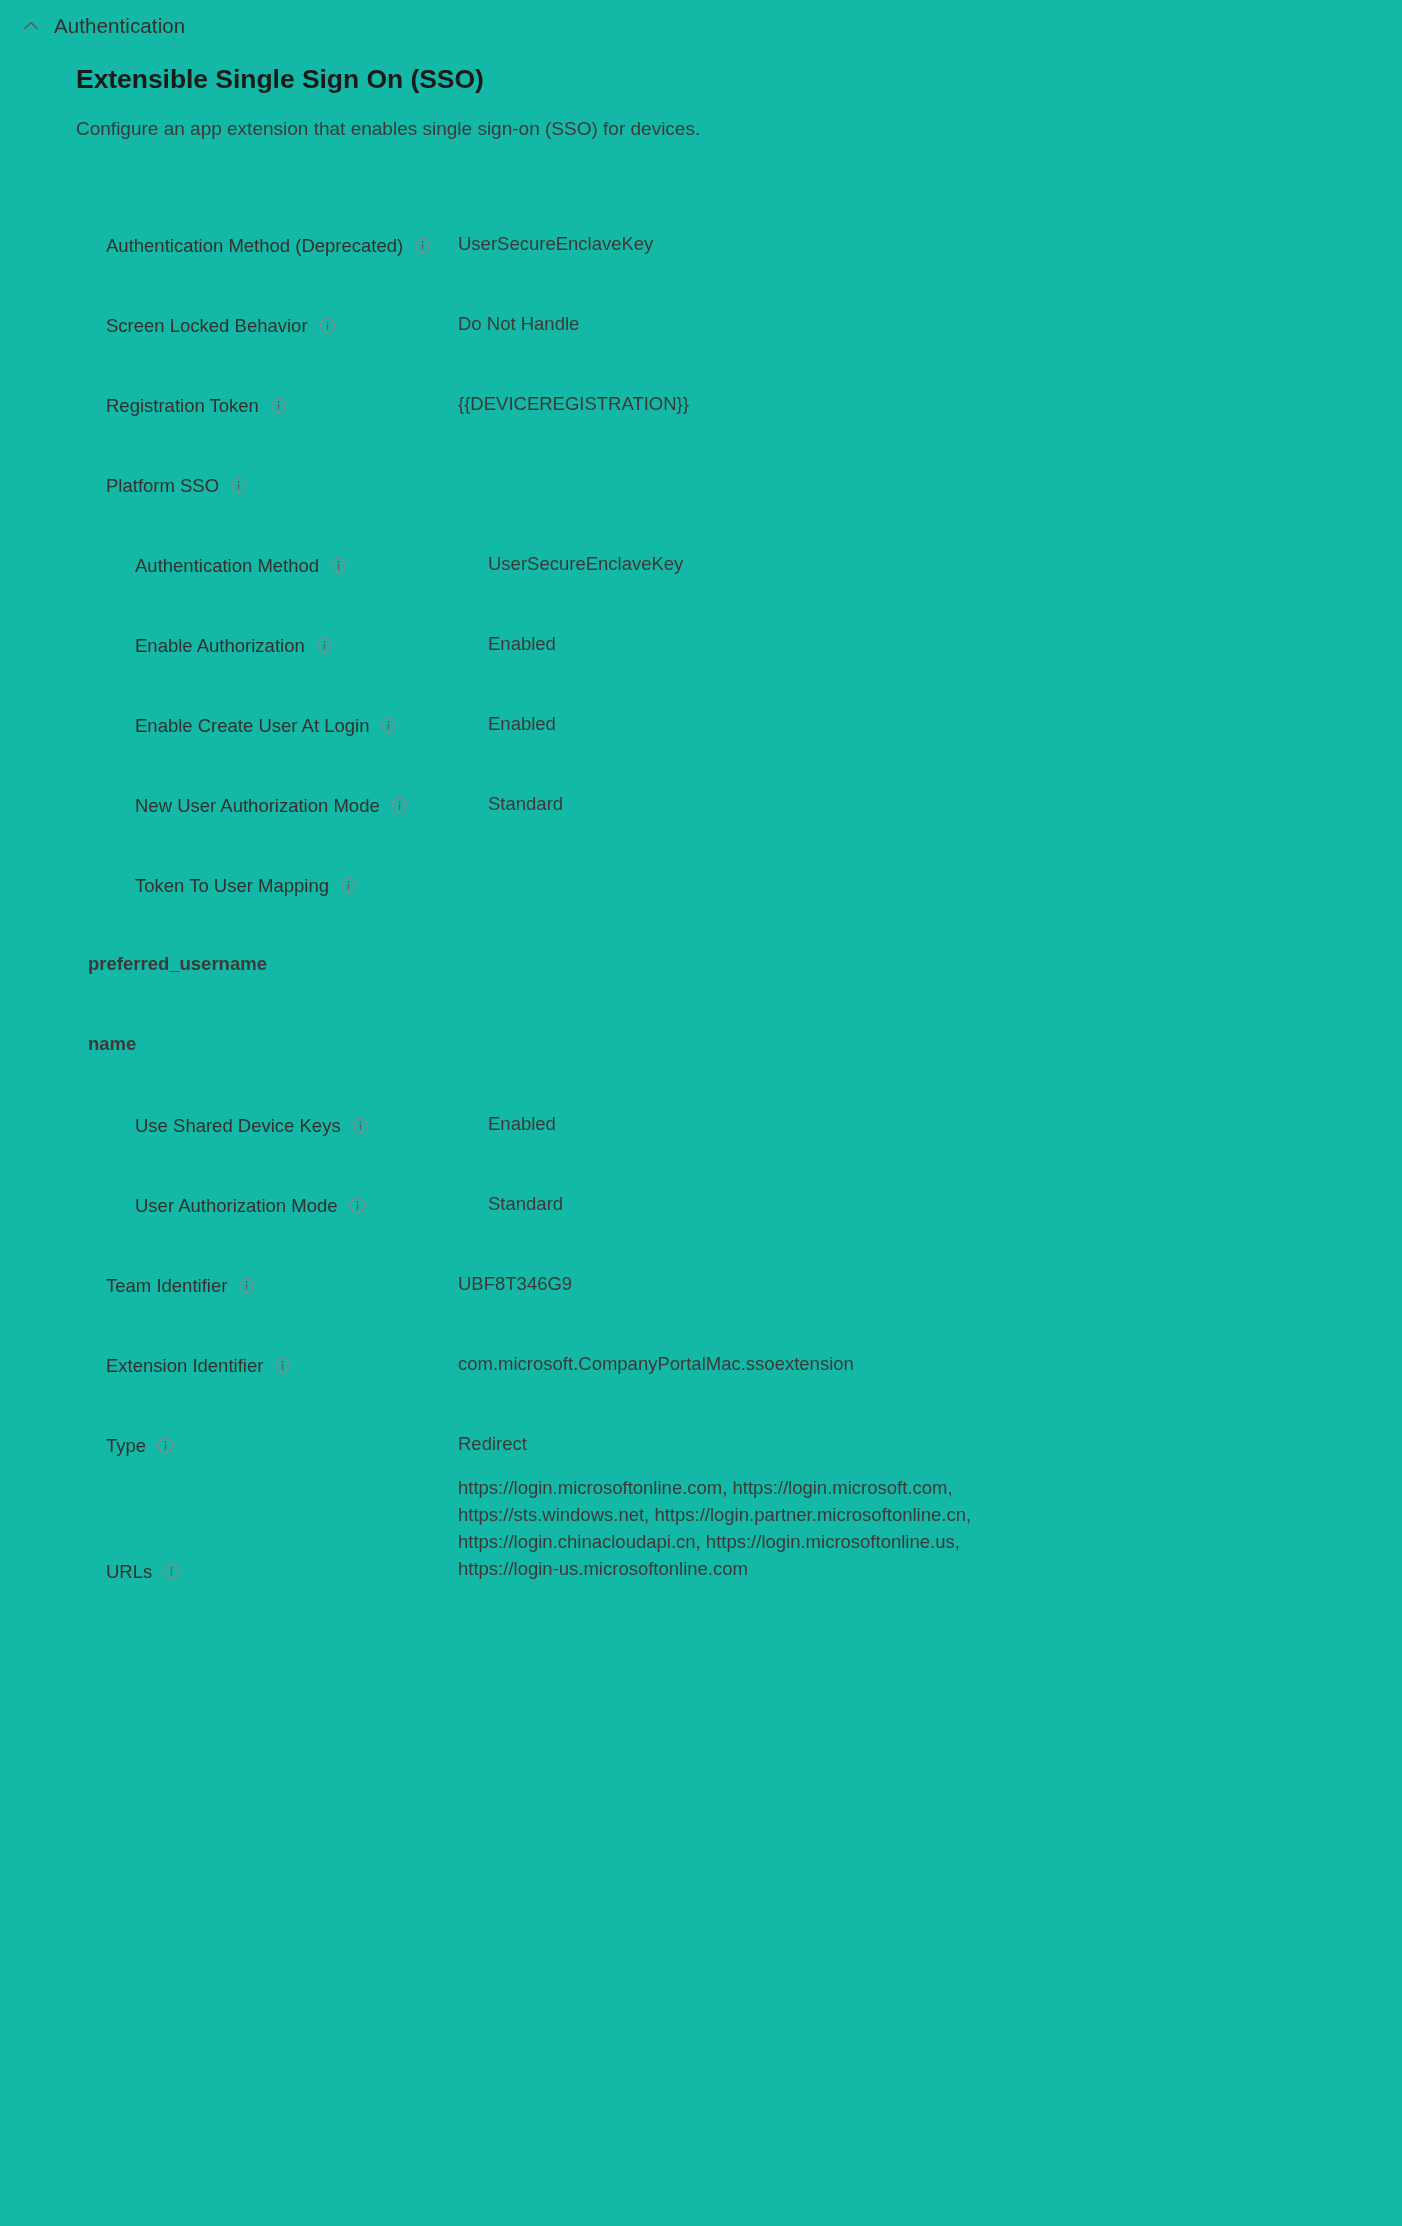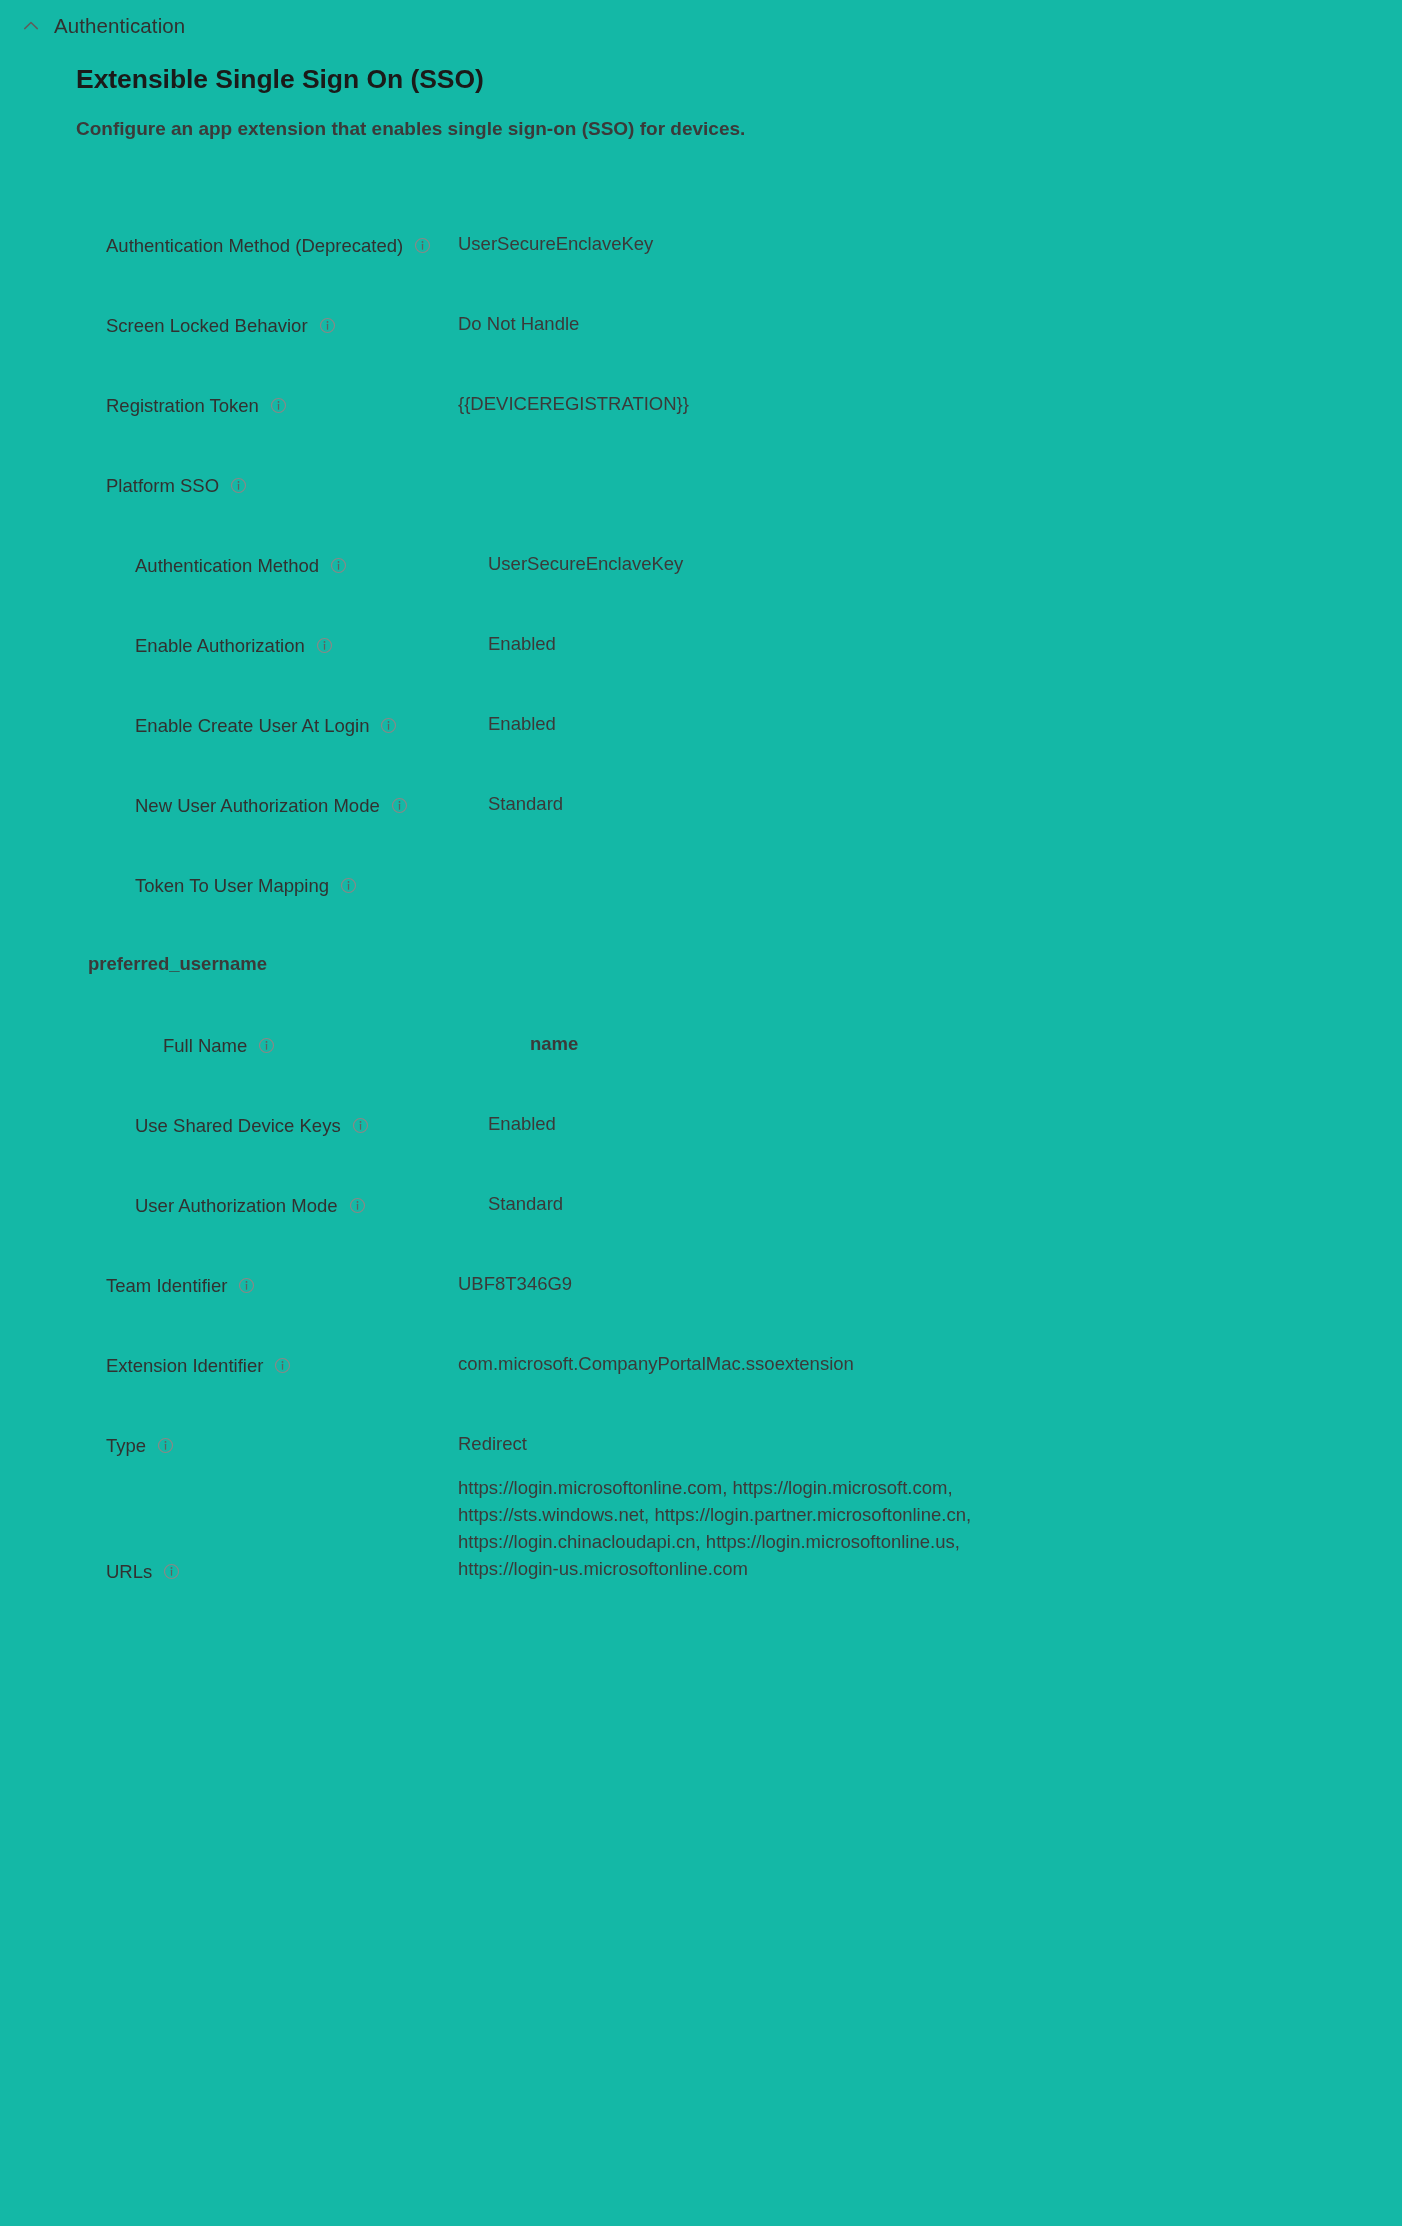--- a/index.html
+++ b/index.html
@@ -56,21 +56,21 @@
   .page-title {
     font-size: 26.5px;
     font-weight: 700;
     color: #1b1a19;
     letter-spacing: -0.05px;
     margin: 0;
     line-height: 1.2;
   }
   .page-subtitle {
     font-size: 19px;
-    font-weight: 700;
+    font-weight: 400;
     color: #3b3a39;
     margin: 0;
     padding-top: 21px;
     line-height: 1.3;
   }
 
   
   .settings-list {
     padding-top: 36px;
   }
@@ -252,30 +252,20 @@
                 <circle cx="8" cy="4.6" r="0.85" fill="#605e5c"></circle>
                 <path d="M8 6.9 L8 11.5" stroke="#605e5c" stroke-width="1.15" stroke-linecap="round"></path>
               </svg>
             </span>
           </div>
         </div>
         <div class="setting-row lvl2">
           <div class="setting-value">preferred_username</div>
         </div>
         <div class="setting-row lvl2">
-          <div class="setting-label-cell">
-            <span class="setting-label">Full Name</span>
-            <span style="display: inline-flex;">
-              <svg class="info-icon" viewBox="0 0 16 16" aria-hidden="true">
-                <circle cx="8" cy="8" r="6.6" fill="none" stroke="#8a8886" stroke-width="1.1"></circle>
-                <circle cx="8" cy="4.6" r="0.85" fill="#605e5c"></circle>
-                <path d="M8 6.9 L8 11.5" stroke="#605e5c" stroke-width="1.15" stroke-linecap="round"></path>
-              </svg>
-            </span>
-          </div>
           <div class="setting-value">name</div>
         </div>
         <div class="setting-row lvl1">
           <div class="setting-label-cell">
             <span class="setting-label">Use Shared Device Keys</span>
             <span style="display: inline-flex;">
               <svg class="info-icon" viewBox="0 0 16 16" aria-hidden="true">
                 <circle cx="8" cy="8" r="6.6" fill="none" stroke="#8a8886" stroke-width="1.1"></circle>
                 <circle cx="8" cy="4.6" r="0.85" fill="#605e5c"></circle>
                 <path d="M8 6.9 L8 11.5" stroke="#605e5c" stroke-width="1.15" stroke-linecap="round"></path>

